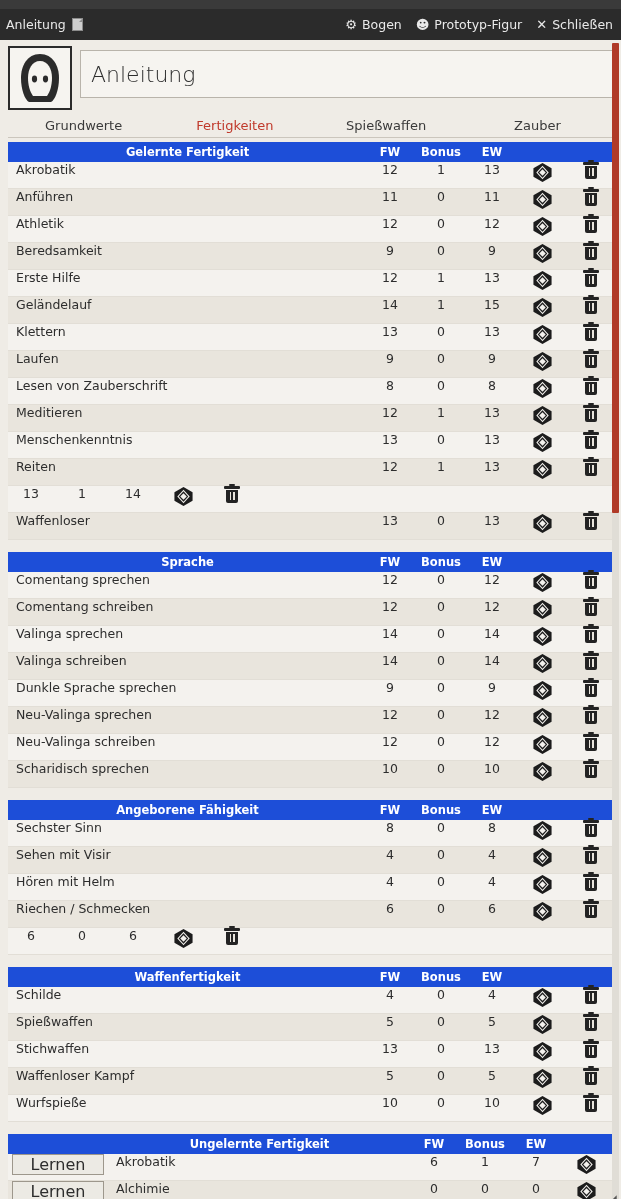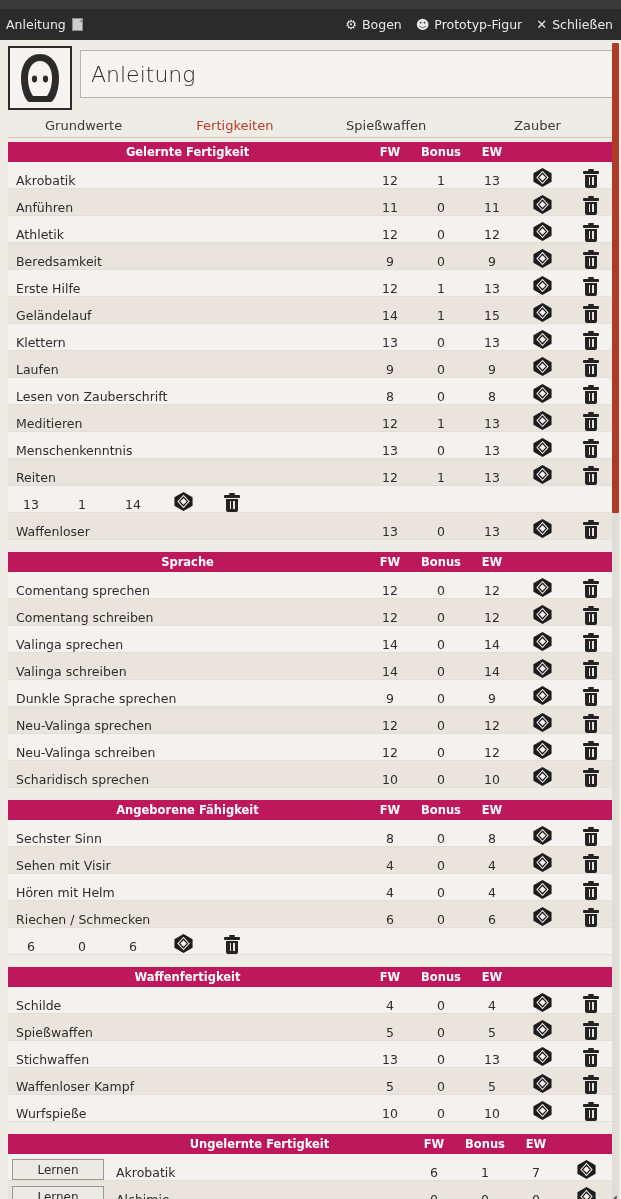--- a/index.html
+++ b/index.html
@@ -97,29 +97,29 @@
     padding-bottom: 4px;
     cursor: pointer;
   }
   .tab.active { color: #c0392b; }
 
   
   .table { width: 100%; margin-bottom: 12px; }
   .section-head {
     display: flex;
     align-items: center;
-    background: #be185d;
+    background: #1d4ed8;
     color: #fff;
     height: 20px;
     font-size: 11.5px;
     font-weight: bold;
   }
   .row {
     display: flex;
-    align-items: flex-end;
+    align-items: flex-start;
     height: 27px;
     font-size: 12.5px;
     color: #2d2d2d;
     border-bottom: 1px solid #e2ded6;
   }
   .row.alt { background: #e9e5dd; }
   .row.plain { background: #f4f2ee; }
 
   .c-name { flex: 1; padding-left: 8px; text-align: left; overflow: hidden; white-space: nowrap; text-overflow: ellipsis; }
   .c-fw   { width: 46px; text-align: center; }
@@ -157,21 +157,21 @@
   .trash .can::before, .trash .can::after {
     content: ""; position: absolute; top: 2px; width: 1.5px; height: 8px; background: #e9e5dd;
   }
   .trash .can::before { left: 3.5px; }
   .trash .can::after  { left: 7px; }
 
   .learn-btn {
     width: 92px; height: 21px;
     background: #eceae4;
     border: 1px solid #9d978c;
-    font-size: 12px;
+    font-size: 16px;
     color: #2d2d2d;
     display: flex; align-items: center; justify-content: center;
     cursor: pointer;
   }
 
   
   .scrollbar {
     position: absolute;
     top: 34px; right: 2px;
     width: 7px;

